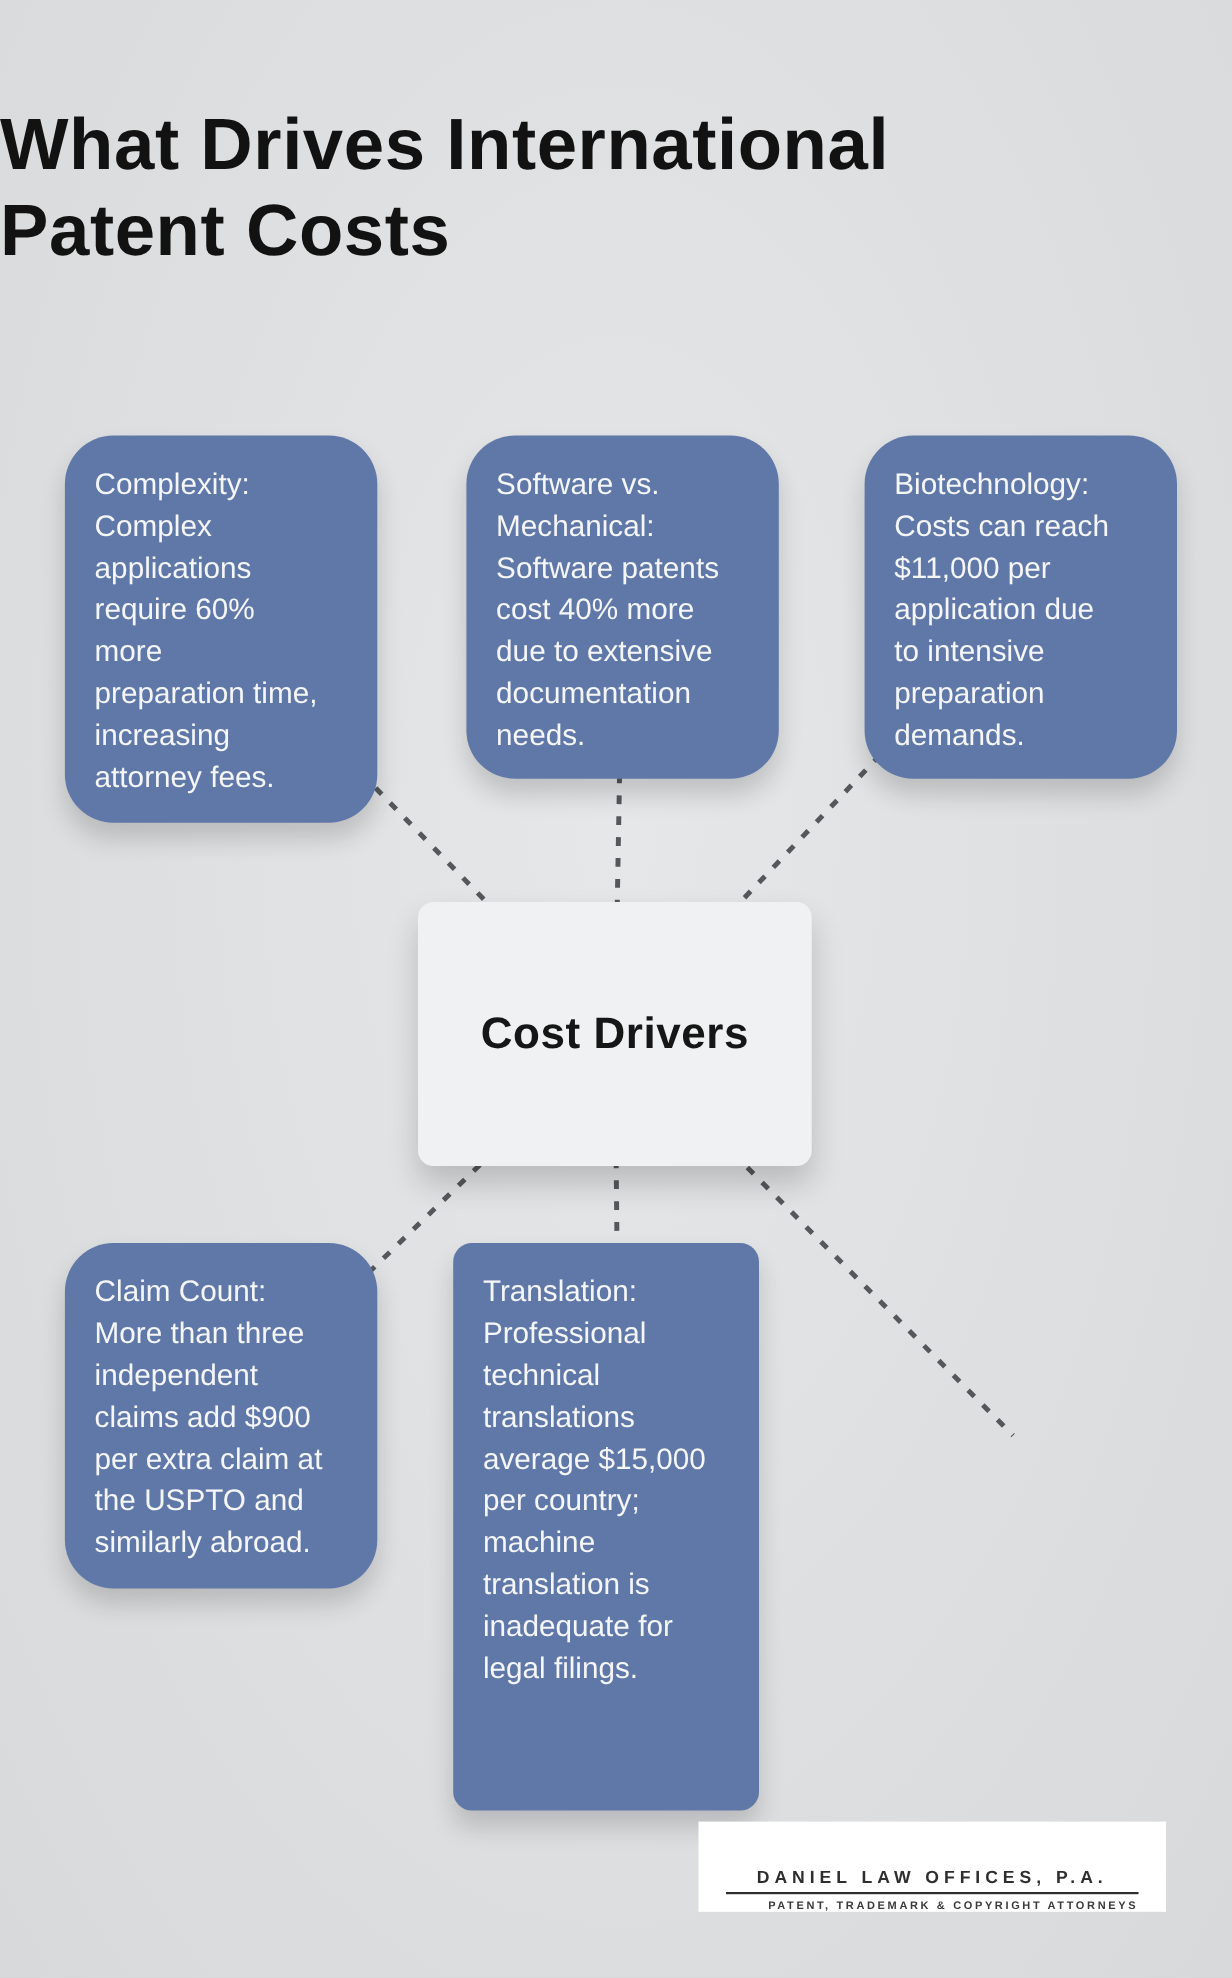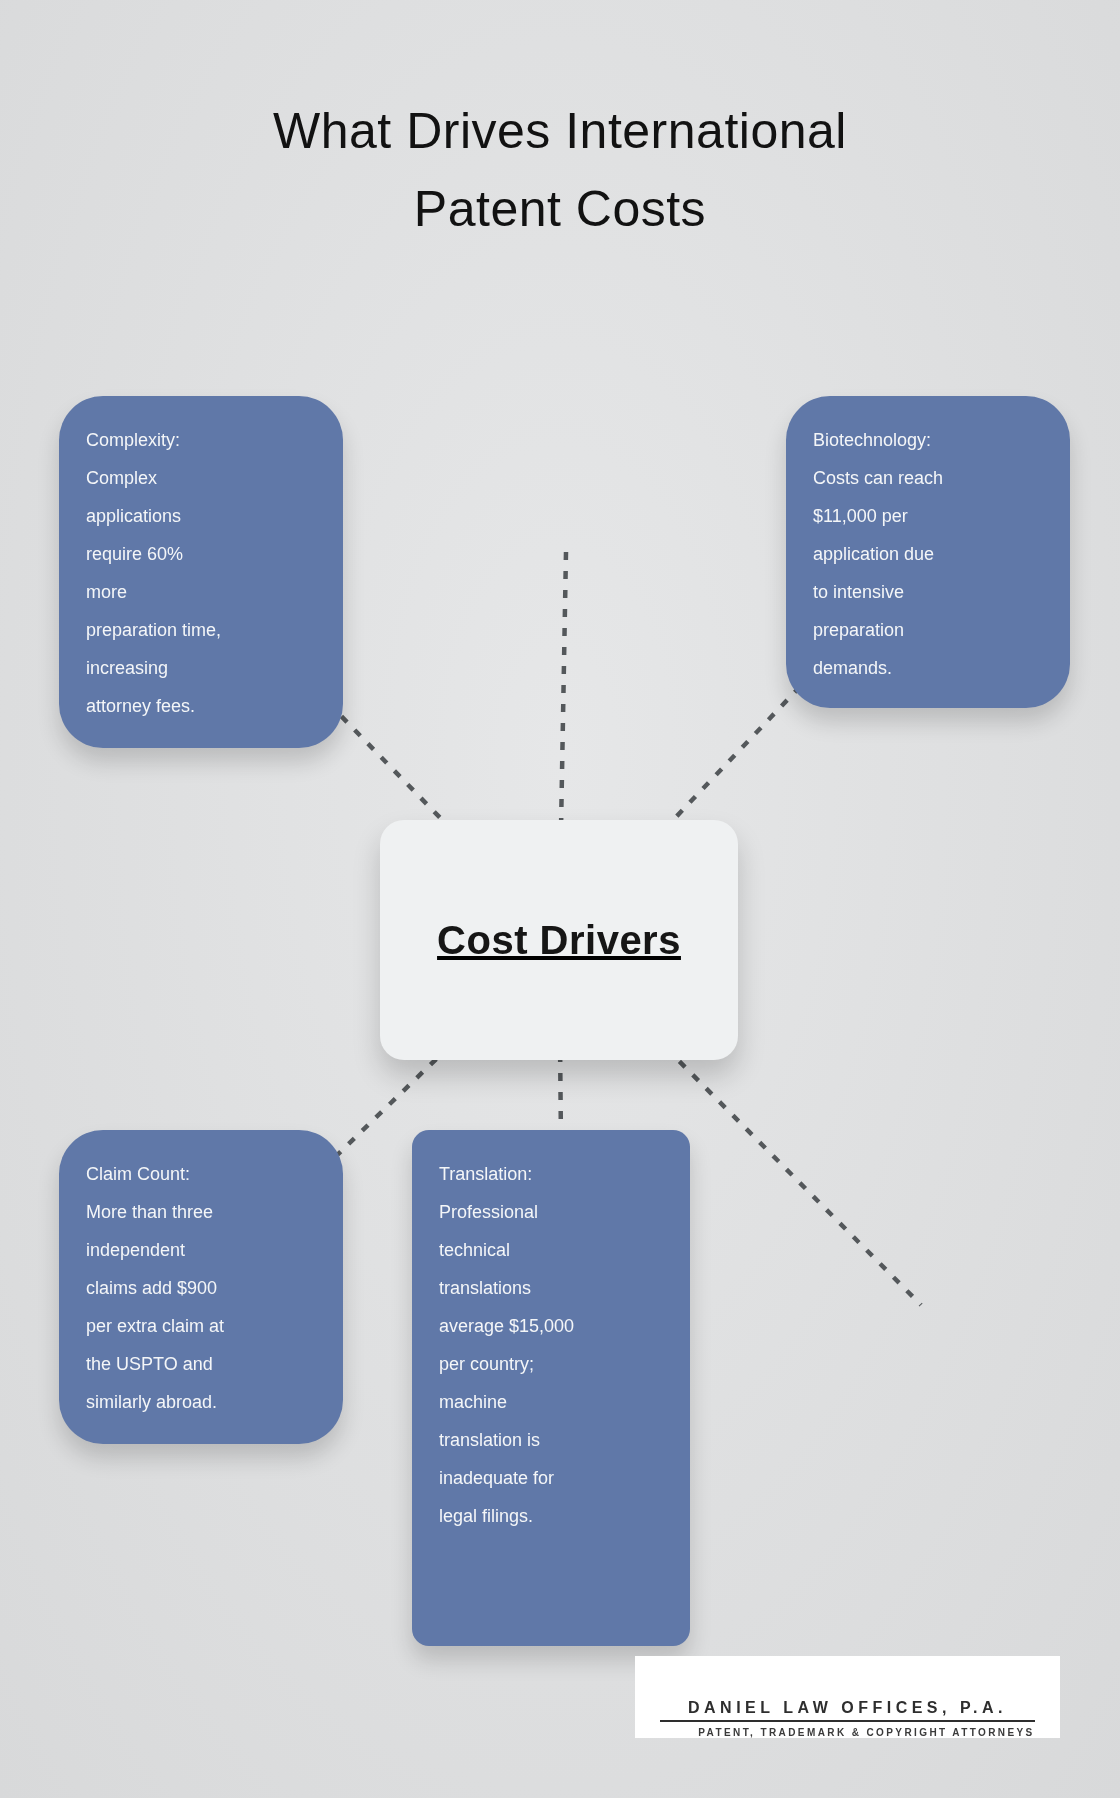--- a/index.html
+++ b/index.html
@@ -10,24 +10,23 @@
   .canvas{
     position:relative;
     width:1120px;height:1798px;
     margin:0 auto;
     overflow:hidden;
     background:radial-gradient(ellipse at 50% 42%, #e6e7e8 0%, #dedfe0 55%, #d8d9da 100%);
   }
   .title{
     position:absolute;
     top:92px;left:0;width:1120px;
-    text-align:center;
-    font-size:50px;
+    font-size:66px;
     line-height:78px;
-    font-weight:400;
+    font-weight:700;
     color:#121212;
     white-space:pre-line;
     letter-spacing:0.5px;
   }
   .connectors{
     position:absolute;top:0;left:0;width:1120px;height:1798px;
   }
   .connectors line{
     stroke:#54585b;
     stroke-width:4.5;
@@ -36,37 +35,37 @@
   .node{
     position:absolute;
     background:#6078a8;
     border-radius:44px;
     box-shadow:0 14px 22px rgba(0,0,0,0.16);
     box-sizing:border-box;
     padding:25px 20px 20px 27px;
   }
   .node-text{
     color:#f4f6f8;
-    font-size:18px;
+    font-size:27px;
     line-height:38px;
     white-space:pre-line;
   }
   .node1{left:59px;top:396px;width:284px;height:352px;}
   .node2{left:424px;top:396px;width:284px;height:312px;}
   .node3{left:786px;top:396px;width:284px;height:312px;}
   .node4{left:59px;top:1130px;width:284px;height:314px;}
   .node5{left:412px;top:1130px;width:278px;height:516px;border-radius:17px;}
   .node6{left:780px;top:1130px;width:283px;height:350px;}
   .center-node{
     position:absolute;
     left:380px;top:820px;width:358px;height:240px;
     background:#eff1f2;
-    border-radius:24px;
+    border-radius:14px;
     box-shadow:0 16px 28px rgba(0,0,0,0.18);
-    display:flex;align-items:center;justify-content:center;text-decoration:underline;
+    display:flex;align-items:center;justify-content:center;
   }
   .center-label{
     font-size:40px;
     font-weight:700;
     color:#161616;
     letter-spacing:0.5px;
   }
   .logo-card{
     position:absolute;
     left:635px;top:1656px;width:425px;height:82px;
@@ -121,20 +120,29 @@
     <div class="node-text">Complexity:
 Complex
 applications
 require 60%
 more
 preparation time,
 increasing
 attorney fees.</div>
   </div>
 
+  <div class="node node2">
+    <div class="node-text">Software vs.
+Mechanical:
+Software patents
+cost 40% more
+due to extensive
+documentation
+needs.</div>
+  </div>
 
   <div class="node node3">
     <div class="node-text">Biotechnology:
 Costs can reach
 $11,000 per
 application due
 to intensive
 preparation
 demands.</div>
   </div>

